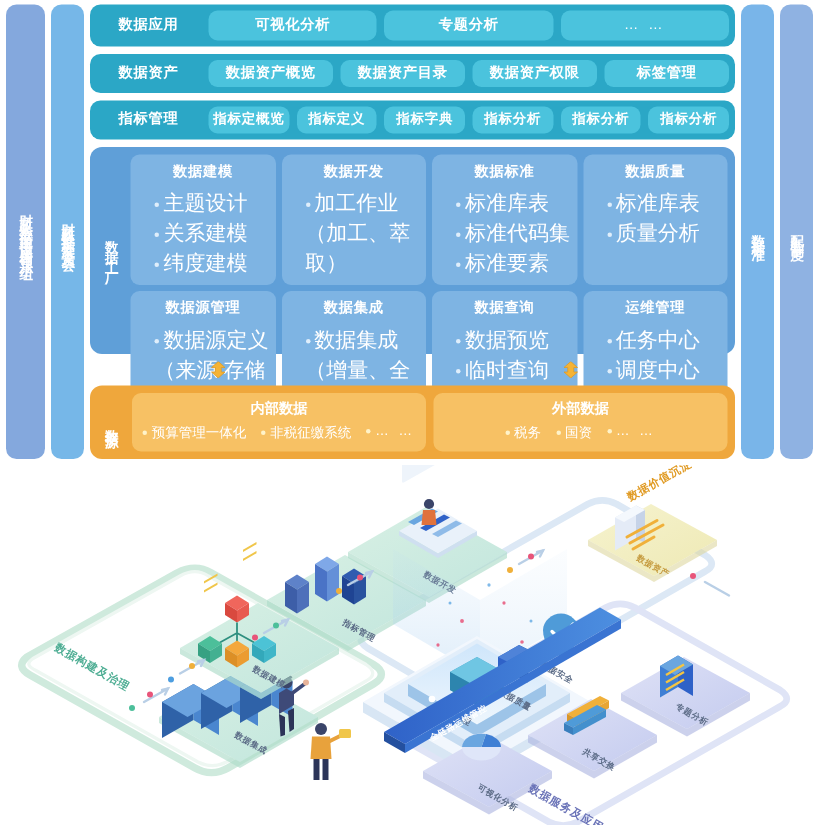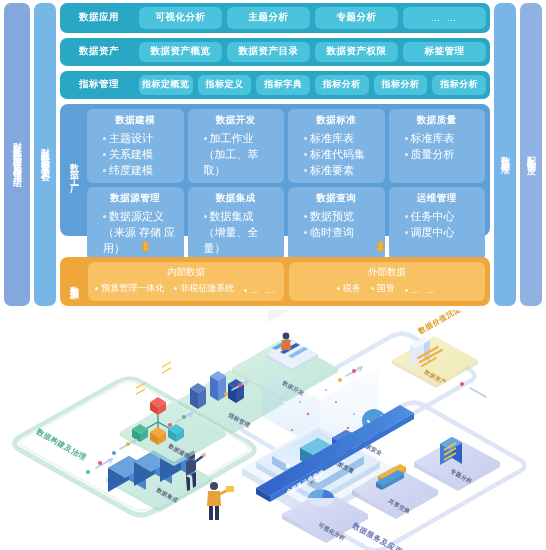--- a/index.html
+++ b/index.html
@@ -61,21 +61,21 @@
     flex:1 1 auto;display:grid;grid-template-columns:repeat(4,1fr);
     grid-template-rows:1fr 1fr;gap:4px;min-width:0;
   }
   .cell{
     background:#7eb4e3;border-radius:6px;padding:5px 4px 4px 4px;
     display:flex;flex-direction:column;align-items:center;min-width:0;
   }
   .cell-title{color:#ffffff;font-weight:bold;font-size:9.5px;margin-bottom:4px;letter-spacing:.5px;}
   .cell-list{list-style:none;margin:0;padding:0;width:100%;}
   .cell-list li{
-    color:#ffffff;font-size:11px;line-height:1.45;
+    color:#ffffff;font-size:14px;line-height:1.45;
     display:flex;align-items:baseline;gap:3px;padding-left:12px;
   }
   .cell-list li .dot{
     display:inline-block;width:3px;height:3px;border-radius:50%;
     background:#dfeefb;flex:0 0 auto;transform:translateY(-2px);
   }
   .cell-list li.nodot{padding-left:12px;display:block;}
 
   
   .arrows{position:relative;height:11px;flex:0 0 auto;}
@@ -90,22 +90,22 @@
   }
   .source-lbl{
     flex:0 0 auto;width:18px;color:#ffffff;font-weight:bold;font-size:9px;
     display:flex;align-items:center;justify-content:center;
     writing-mode:vertical-rl;text-orientation:upright;letter-spacing:2px;
   }
   .src-box{
     flex:1 1 0;background:#f7c164;border-radius:6px;padding:4px 6px 6px 6px;
     display:flex;flex-direction:column;align-items:center;min-width:0;
   }
-  .src-title{color:#ffffff;font-weight:normal;font-size:9.5px;margin-bottom:3px;}
-  .src-items{display:flex;gap:10px;align-items:flex-end;justify-content:center;flex-wrap:nowrap;}
+  .src-title{color:#ffffff;font-weight:bold;font-size:9.5px;margin-bottom:3px;}
+  .src-items{display:flex;gap:10px;align-items:flex-start;justify-content:center;flex-wrap:nowrap;}
   .src-item{color:#ffffff;font-size:9px;display:flex;align-items:center;gap:3px;white-space:nowrap;}
   .src-item .dot{width:3px;height:3px;border-radius:50%;background:#fff3c9;display:inline-block;}
   .src-item.ellip{letter-spacing:2px;}
 
   
   .illo{position:absolute;left:0;top:310px;width:546px;height:240px;overflow:hidden;background:#ffffff;}
   .illo svg{display:block;}
   .iso-label{
     font-size:5.6px;font-weight:bold;fill:#5b6b86;letter-spacing:.4px;
   }
@@ -121,21 +121,20 @@
 
     <div class="vbar vbar-1">财政大数据建设应用领导小组</div>
 
     <div class="vbar vbar-2">财政数据标准委员会</div>
 
     <div class="center">
 
       <div class="row row-app">
         <div class="row-lbl">数据应用</div>
         <div class="chip">可视化分析</div>
-        <div class="chip">主题分析</div>
         <div class="chip">专题分析</div>
         <div class="chip ellip">… …</div>
       </div>
 
       <div class="row row-asset">
         <div class="row-lbl">数据资产</div>
         <div class="chip">数据资产概览</div>
         <div class="chip">数据资产目录</div>
         <div class="chip">数据资产权限</div>
         <div class="chip">标签管理</div>

